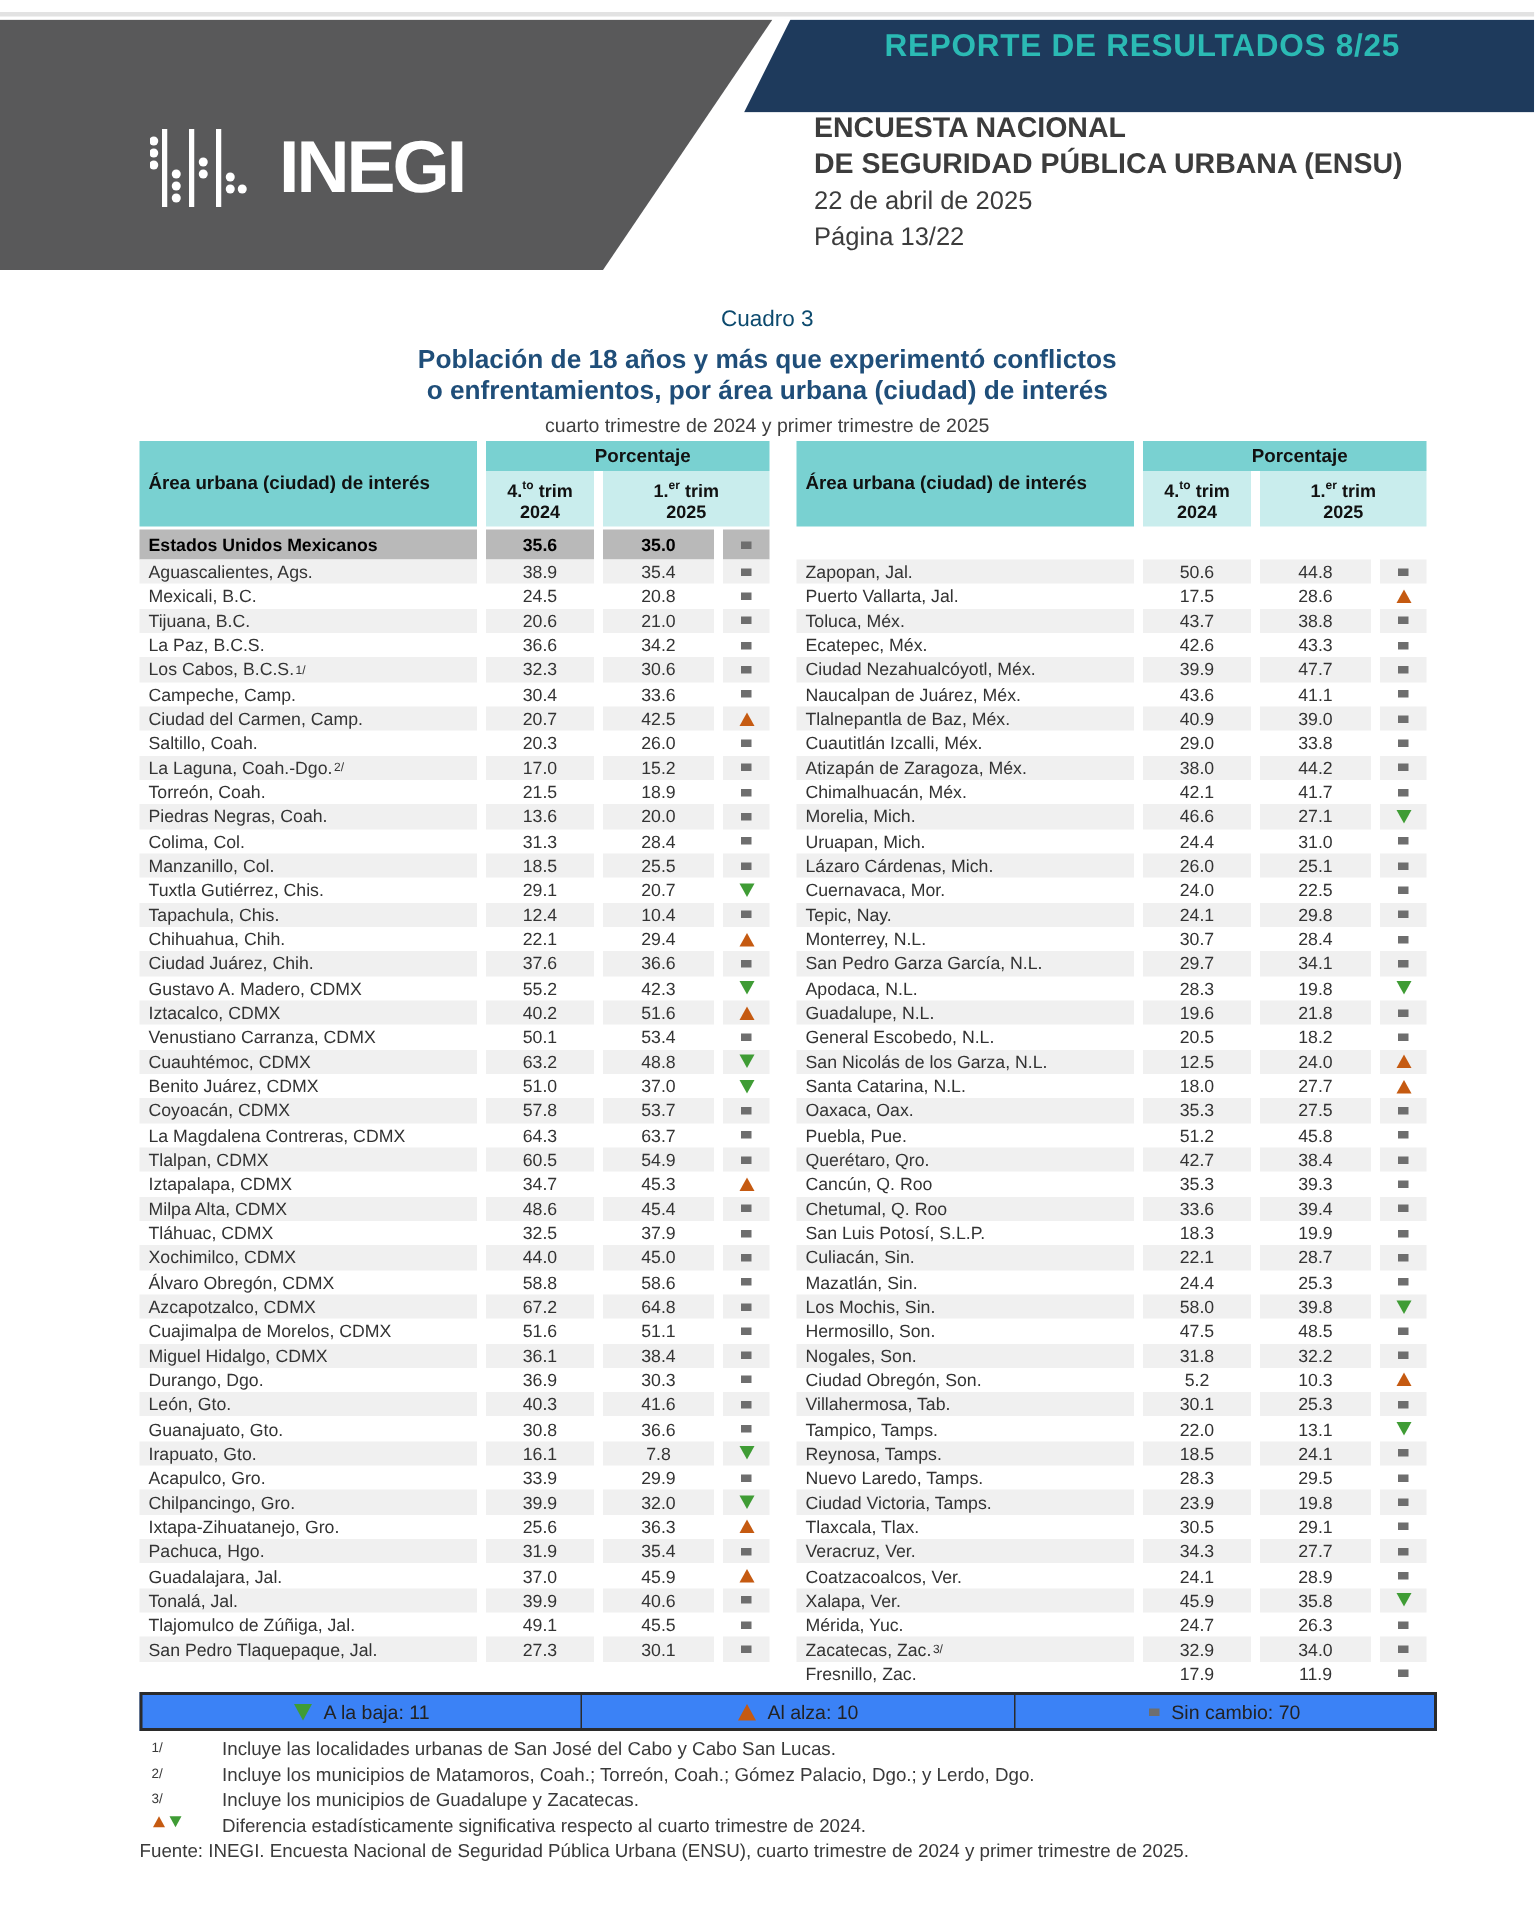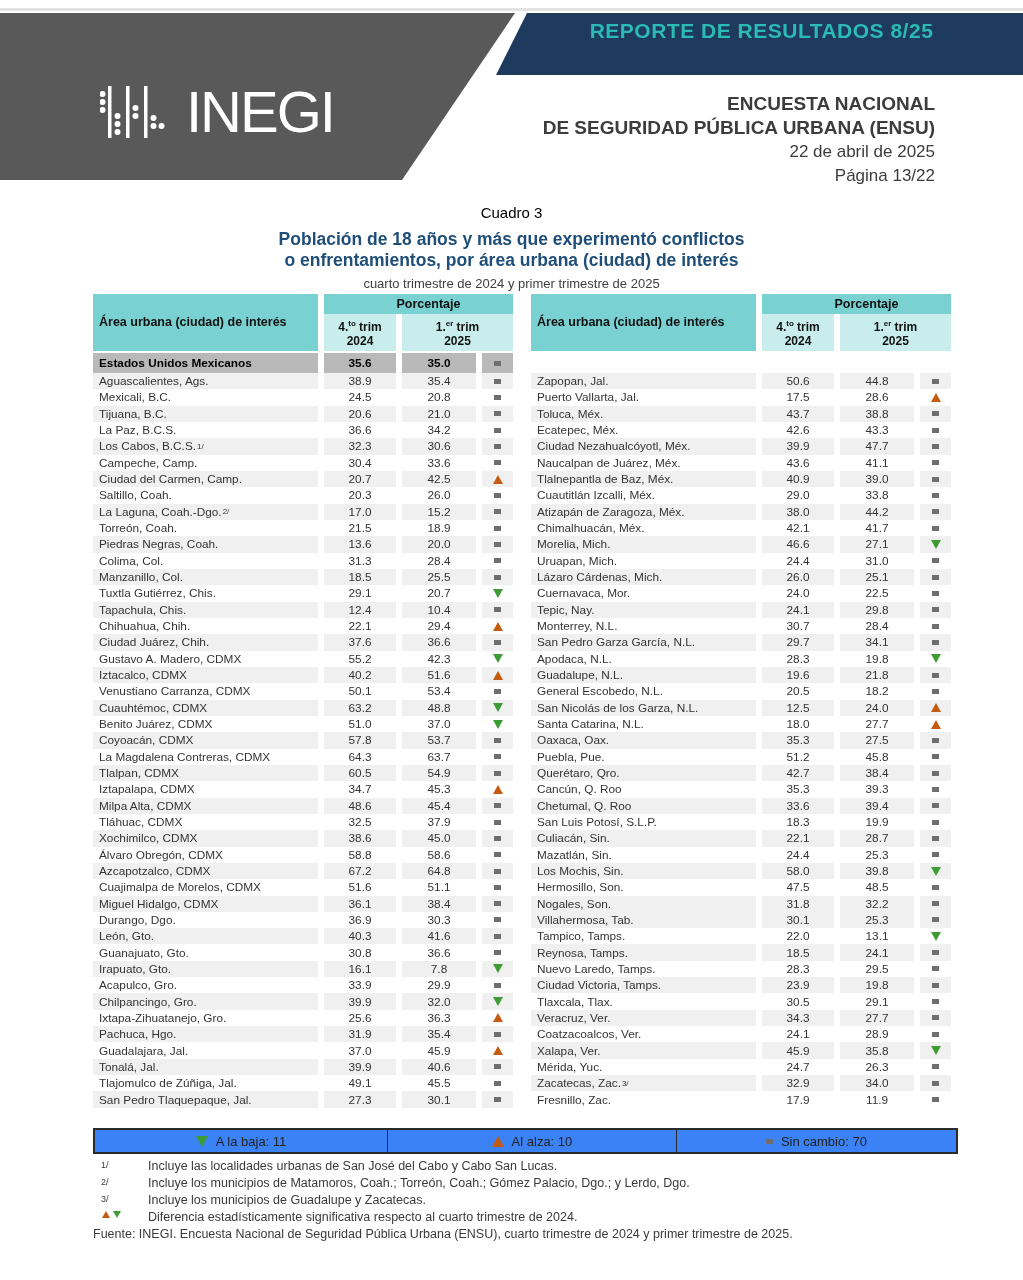--- a/index.html
+++ b/index.html
@@ -7,26 +7,26 @@
         font-family:"Liberation Sans", sans-serif;color:#333;}
   .topline{position:absolute;top:8px;left:0;width:100%;height:3px;background:#e2e2e2;}
   
   .grayband{position:absolute;top:13px;left:0;width:540px;height:167px;background:var(--band-gray);
             clip-path:polygon(0 0,515px 0,402px 167px,0 167px);}
   .navyband{position:absolute;top:13px;left:0;width:1023px;height:62px;background:var(--navy);
             clip-path:polygon(527px 0,1023px 0,1023px 62px,496px 62px);}
   .banner-text{position:absolute;left:500px;right:0;top:0;height:62px;display:flex;align-items:center;
             justify-content:center;color:var(--teal);font-weight:bold;font-size:21px;letter-spacing:.5px;}
   .logo{position:absolute;top:86px;left:100px;display:flex;align-items:center;gap:12px;color:#fff;}
-  .logo-text{font-weight:normal;font-size:58px;letter-spacing:-2px;line-height:48px;}
-  .hdr-right{position:absolute;top:92px;right:88px;text-align:right;color:#3c3c3c;line-height:24px;}
+  .logo-text{font-weight:bold;font-size:49px;letter-spacing:-2px;line-height:48px;}
+  .hdr-right{position:absolute;top:74px;right:88px;text-align:left;color:#3c3c3c;line-height:24px;}
   .hl1{font-weight:bold;font-size:19px;}
   .hl2{font-size:17px;}
   
-  .cuadro-label{position:absolute;top:204px;left:0;width:100%;text-align:center;font-size:15px;color:#000000;}
+  .cuadro-label{position:absolute;top:204px;left:0;width:100%;text-align:center;font-size:15px;color:#0c4a6e;}
   .cuadro-title{position:absolute;top:229px;left:0;width:100%;text-align:center;font-weight:bold;
                 font-size:17.5px;color:var(--title-blue);line-height:21px;}
   .cuadro-sub{position:absolute;top:276px;left:0;width:100%;text-align:center;font-size:13px;color:#3f3f3f;}
   
   .tables{position:absolute;top:294px;left:93px;width:872px;display:flex;gap:16px;}
   .rtable{width:422px;}
   .thead{display:grid;grid-template-columns:225px 72px 74px 31px;grid-template-rows:20px 37px;
          column-gap:6px;margin-bottom:2px;}
   .h-name{grid-row:1/3;grid-column:1;background:var(--hdr-teal);display:flex;align-items:center;
           padding:0 6px;font-weight:bold;font-size:12.5px;color:#111;line-height:15px;}
@@ -356,21 +356,21 @@
           <div class="trow">
             <div class="cell c-name">Tláhuac, CDMX</div>
             <div class="cell c-num">32.5</div>
             <div class="cell c-num">37.9</div>
             <div class="cell c-trend">
               <span class="sq"></span>
             </div>
           </div>
           <div class="trow odd">
             <div class="cell c-name">Xochimilco, CDMX</div>
-            <div class="cell c-num">38.6</div>
+            <div class="cell c-num">44.0</div>
             <div class="cell c-num">45.0</div>
             <div class="cell c-trend">
               <span class="sq"></span>
             </div>
           </div>
           <div class="trow">
             <div class="cell c-name">Álvaro Obregón, CDMX</div>
             <div class="cell c-num">58.8</div>
             <div class="cell c-num">58.6</div>
             <div class="cell c-trend">
@@ -770,20 +770,28 @@
             <div class="cell c-trend">
               <span class="sq"></span>
             </div>
           </div>
           <div class="trow odd">
             <div class="cell c-name">Nogales, Son.</div>
             <div class="cell c-num">31.8</div>
             <div class="cell c-num">32.2</div>
             <div class="cell c-trend">
               <span class="sq"></span>
+            </div>
+          </div>
+          <div class="trow">
+            <div class="cell c-name">Ciudad Obregón, Son.</div>
+            <div class="cell c-num">5.2</div>
+            <div class="cell c-num">10.3</div>
+            <div class="cell c-trend">
+              <span class="tri-up"></span>
             </div>
           </div>
           <div class="trow odd">
             <div class="cell c-name">Villahermosa, Tab.</div>
             <div class="cell c-num">30.1</div>
             <div class="cell c-num">25.3</div>
             <div class="cell c-trend">
               <span class="sq"></span>
             </div>
           </div>

